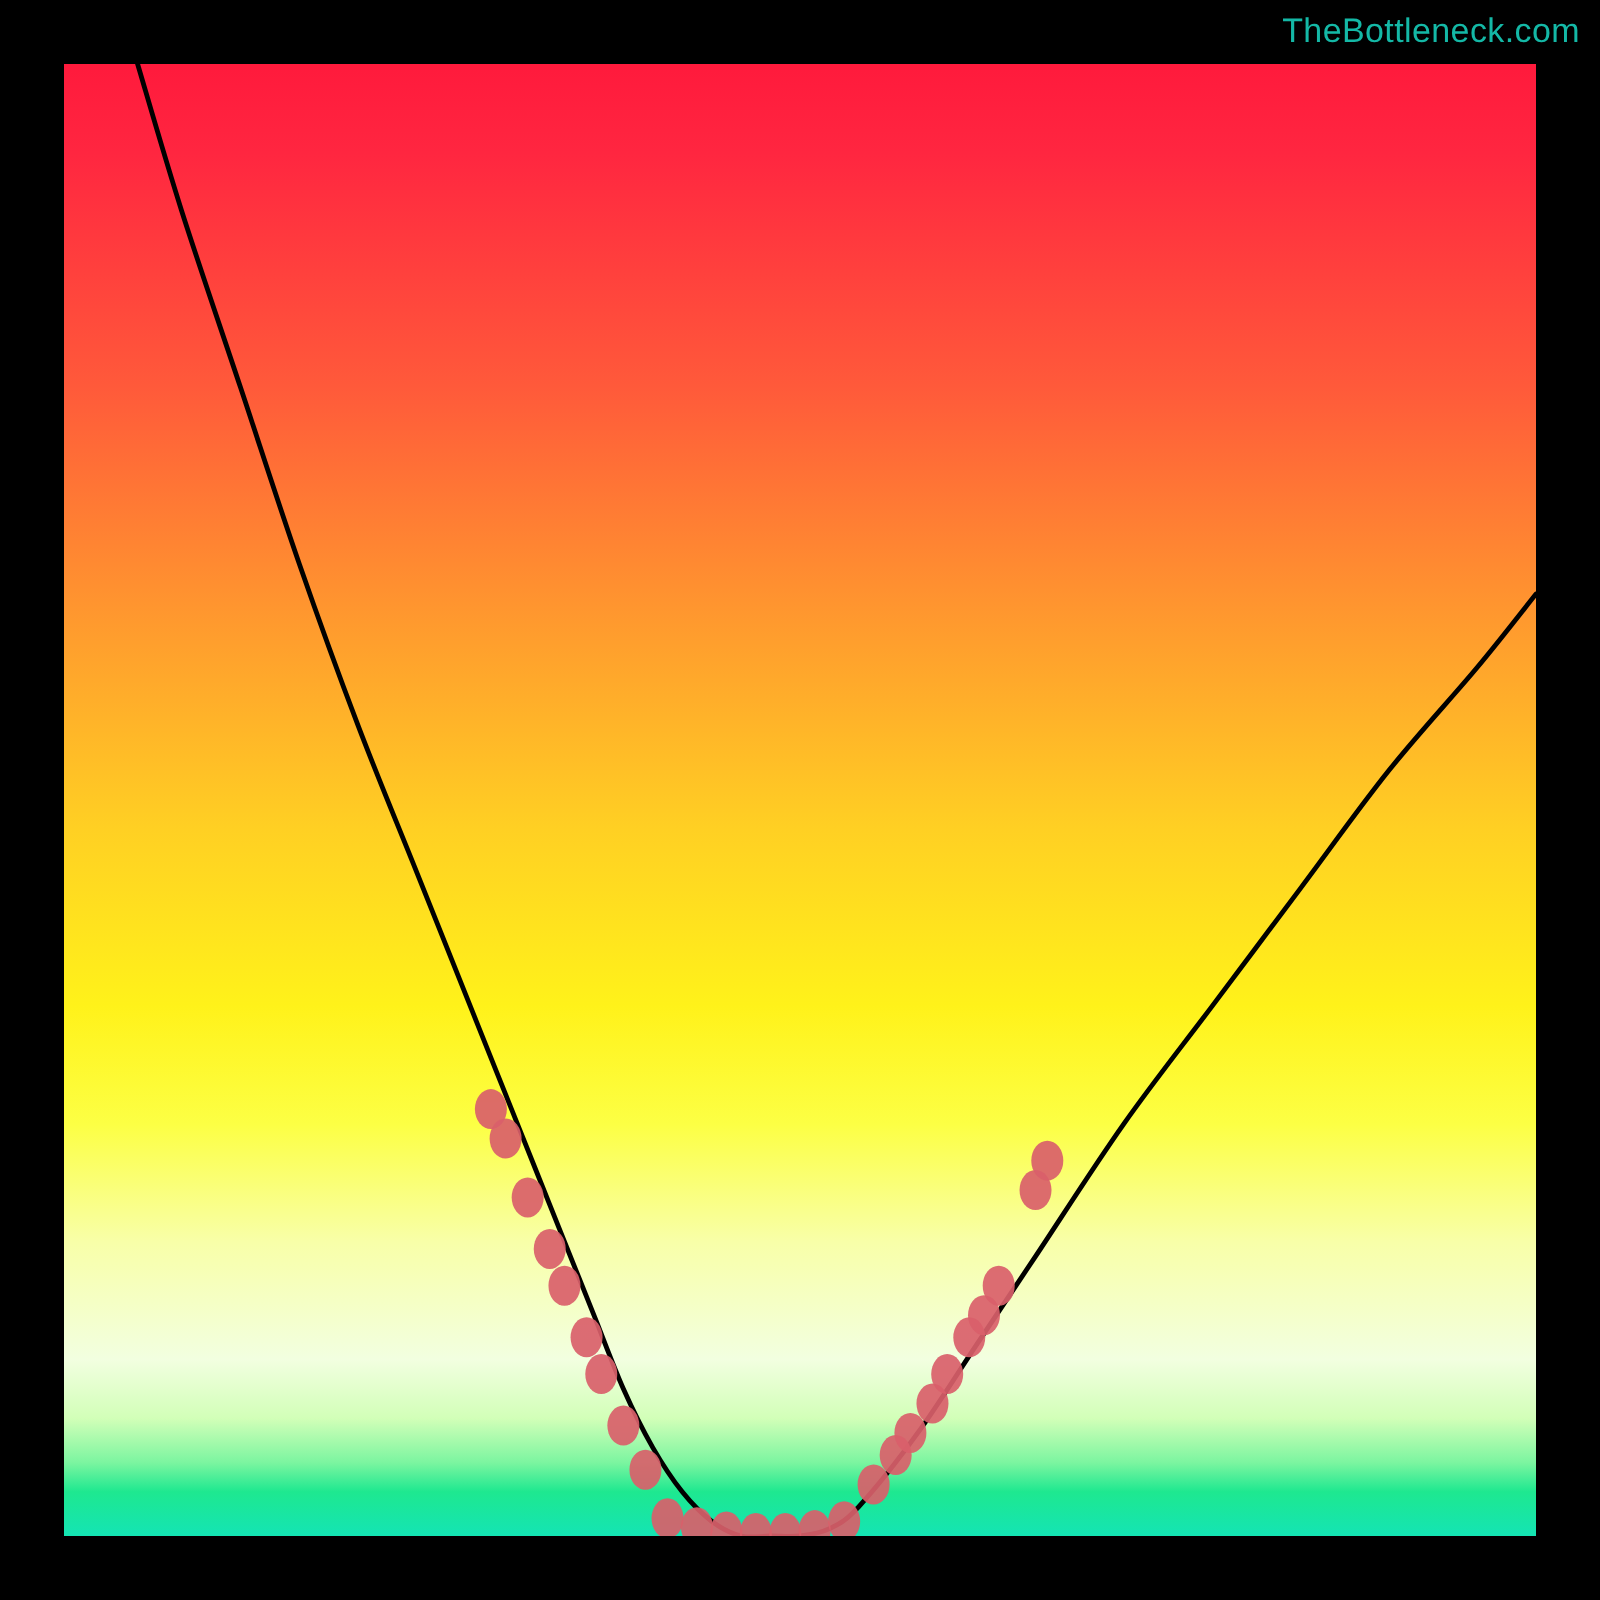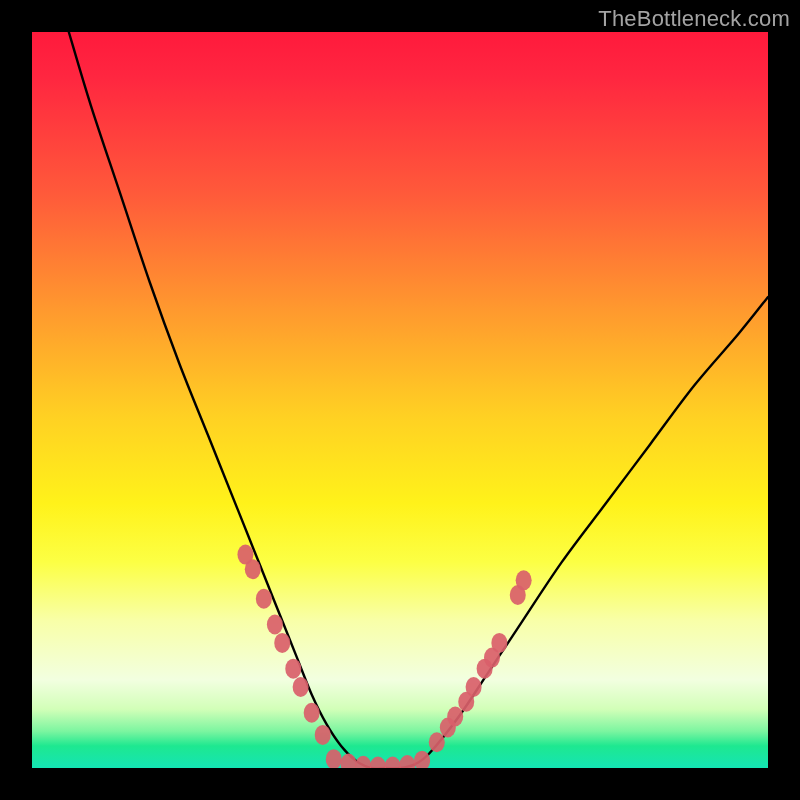--- a/index.html
+++ b/index.html
@@ -50,22 +50,22 @@
   .svg-layer {
     position: absolute;
     inset: 0;
     width: 736px;
     height: 736px;
   }
   .watermark {
     position: absolute;
     top: 6px;
     right: 10px;
-    color: #a3a3a3;
-    font-size: 22px;
+    color: #14b8a6;
+    font-size: 17px;
     font-weight: 500;
     letter-spacing: 0.2px;
     user-select: none;
   }
 </style>
 </head>
 <body>
 
 <div class="frame">
   <div class="plot-area">

